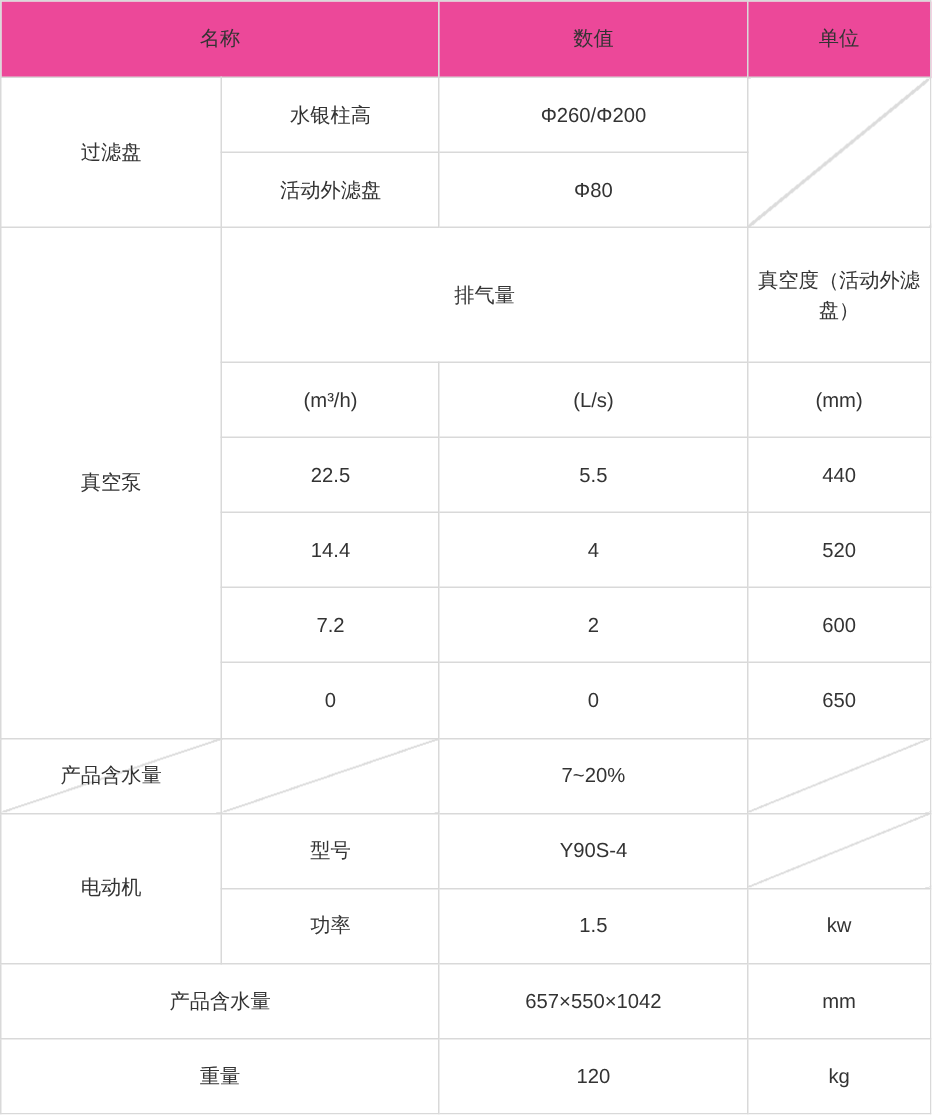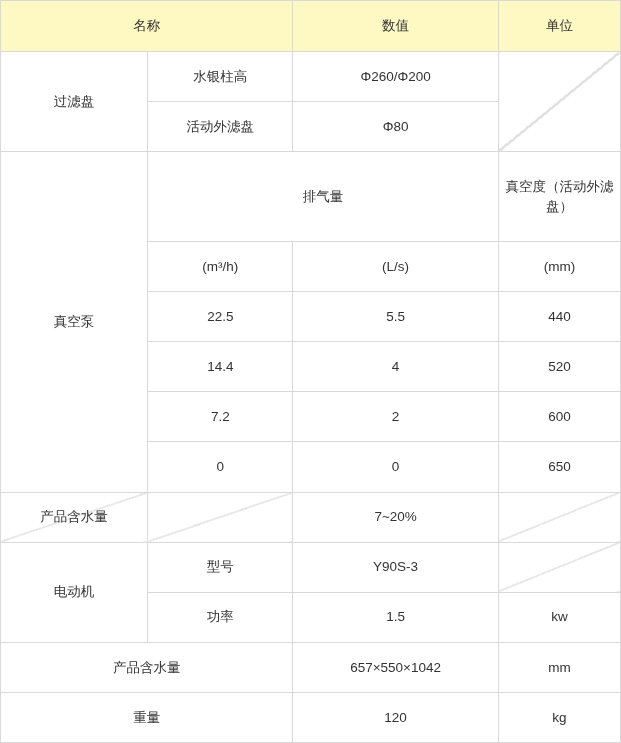--- a/index.html
+++ b/index.html
@@ -23,21 +23,21 @@
     border: 1px solid #d9d9d9;
     text-align: center;
     vertical-align: middle;
     font-size: 13.5px;
     font-weight: normal;
     color: #333333;
     padding: 2px 4px;
     line-height: 1.45;
   }
   thead th {
-    background: #fef9c3;
+    background: #ec4899;
     color: #ffffff;
     font-size: 15px;
     font-weight: bold;
     border: 1px solid #e8130f;
     height: 46px;
   }
   .col-name  { width: 147px; }
   .col-sub   { width: 145px; }
   .col-val   { width: 205px; }
   .col-unit  { width: 122px; }
@@ -123,21 +123,21 @@
     <tr>
       <td class="diag">产品含水量</td>
       <td class="diag"></td>
       <td>7~20%</td>
       <td class="diag"></td>
     </tr>
 
     <tr>
       <td rowspan="2">电动机</td>
       <td>型号</td>
-      <td>Y90S-3</td>
+      <td>Y90S-4</td>
       <td class="diag"></td>
     </tr>
     <tr>
       <td>功率</td>
       <td>1.5</td>
       <td class="small">kw</td>
     </tr>
 
     <tr>
       <td colspan="2">产品含水量</td>

